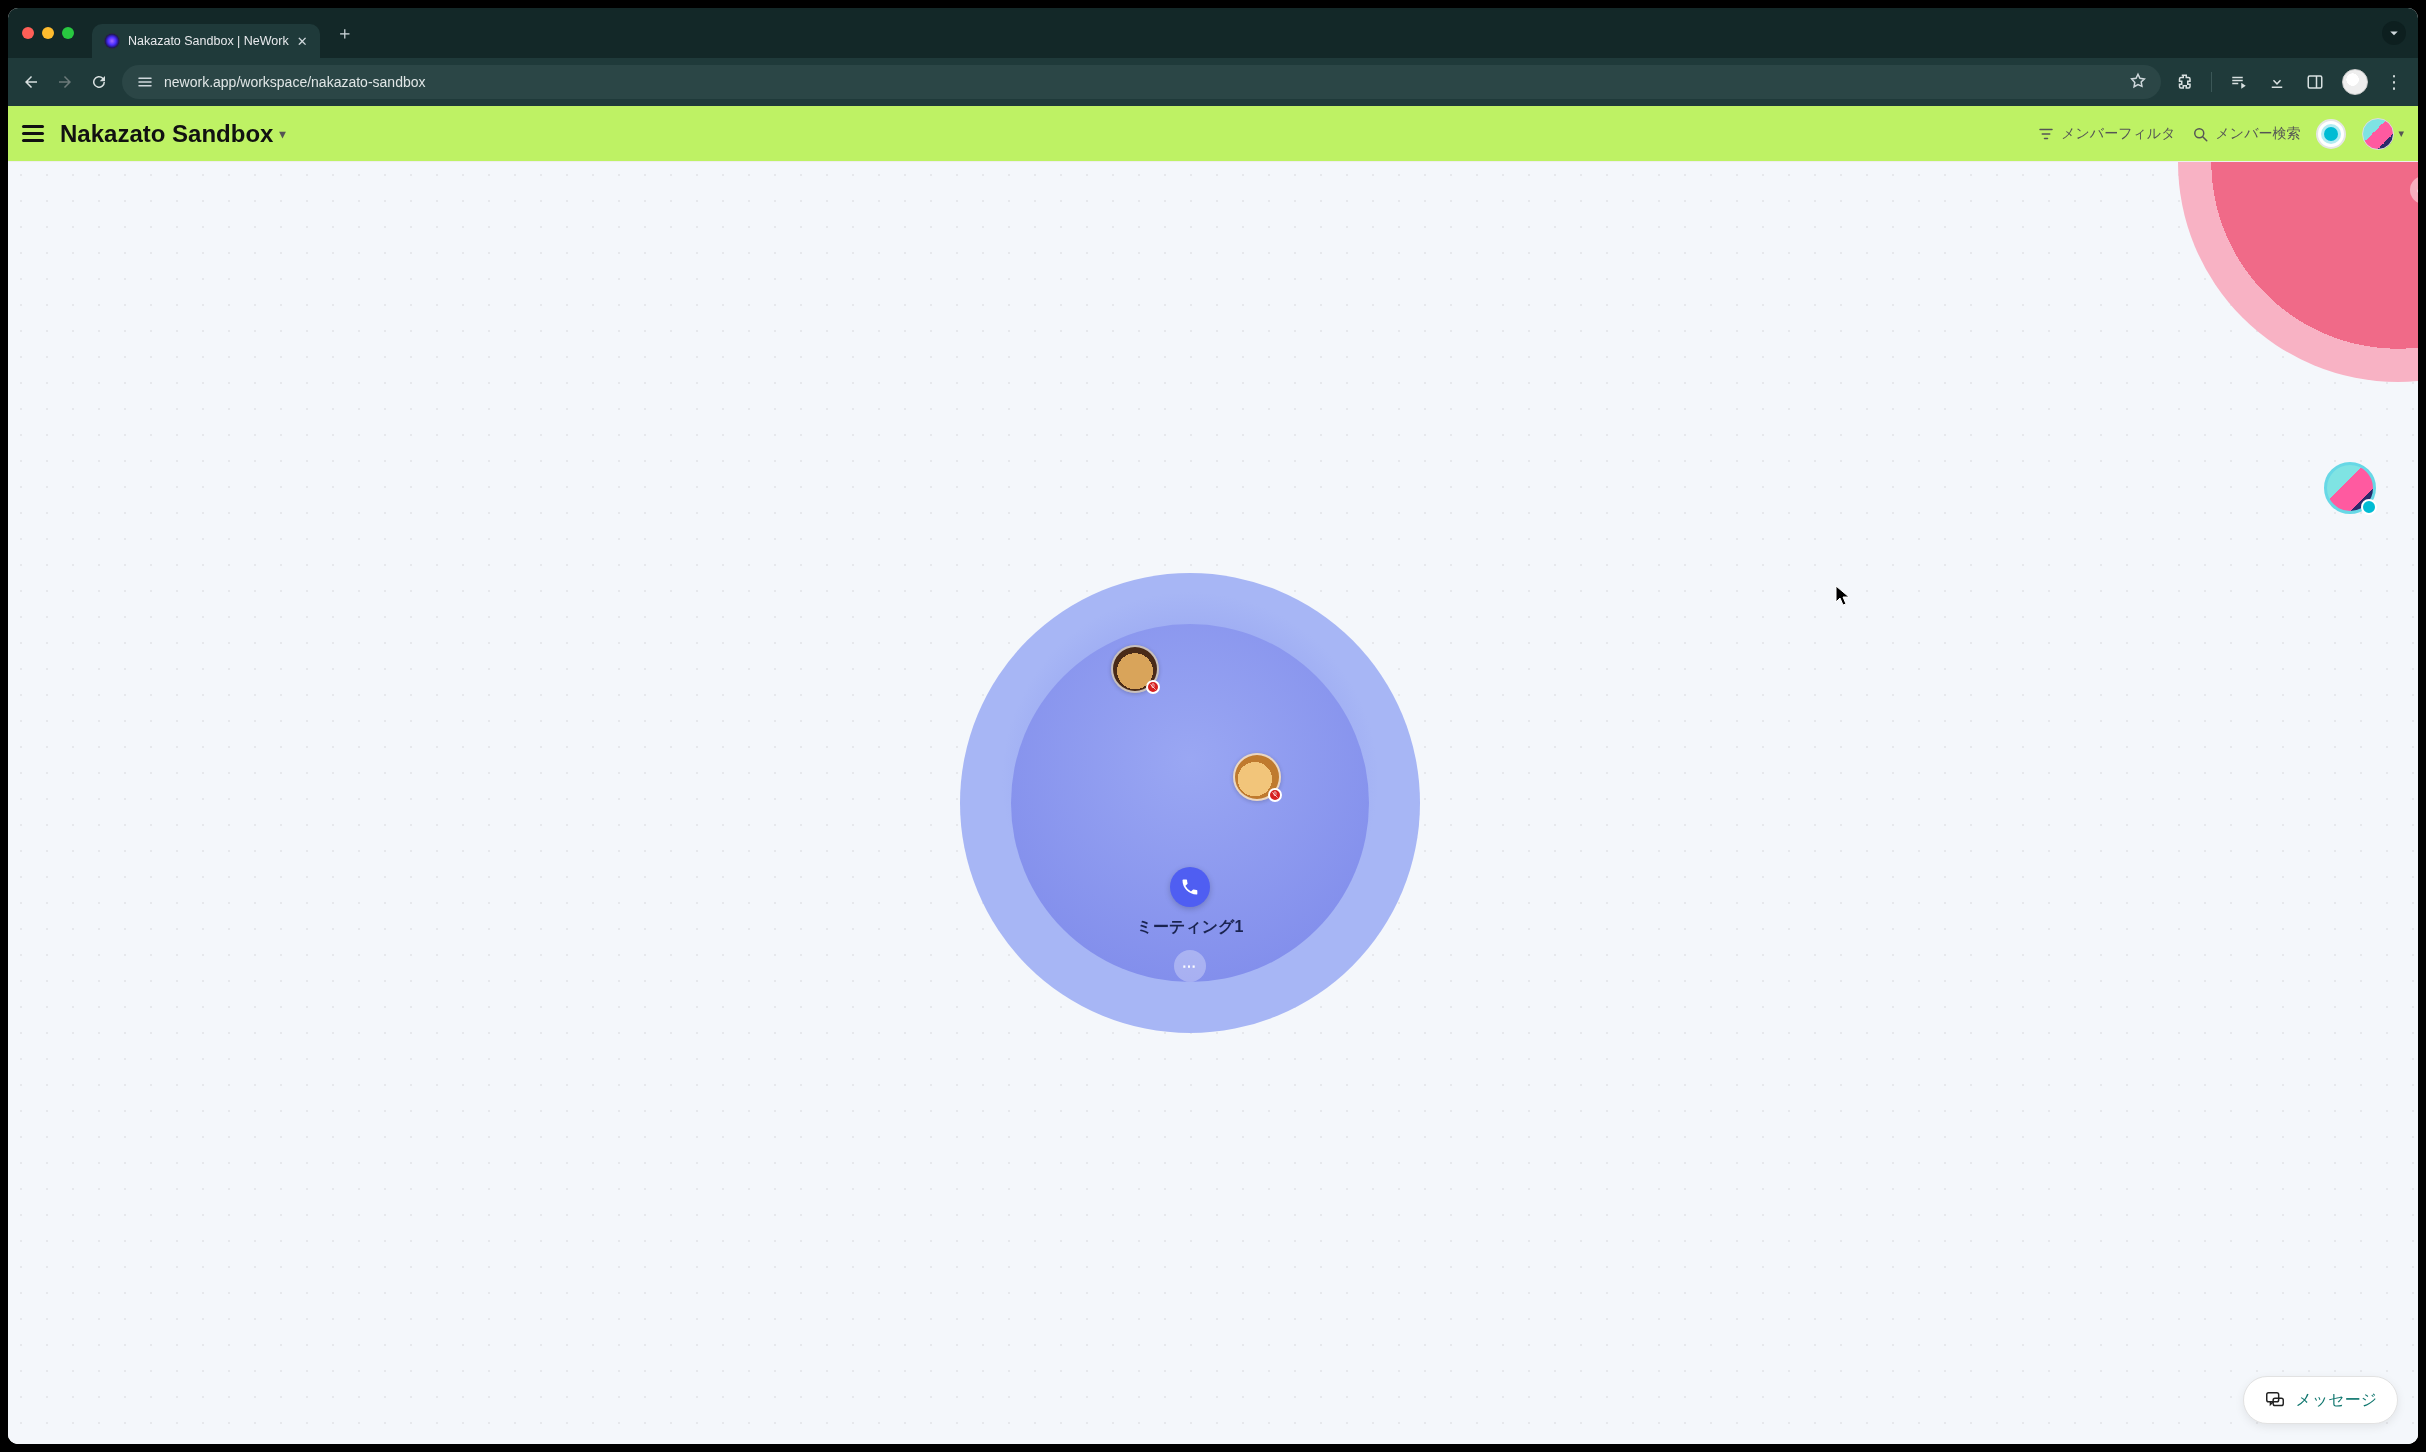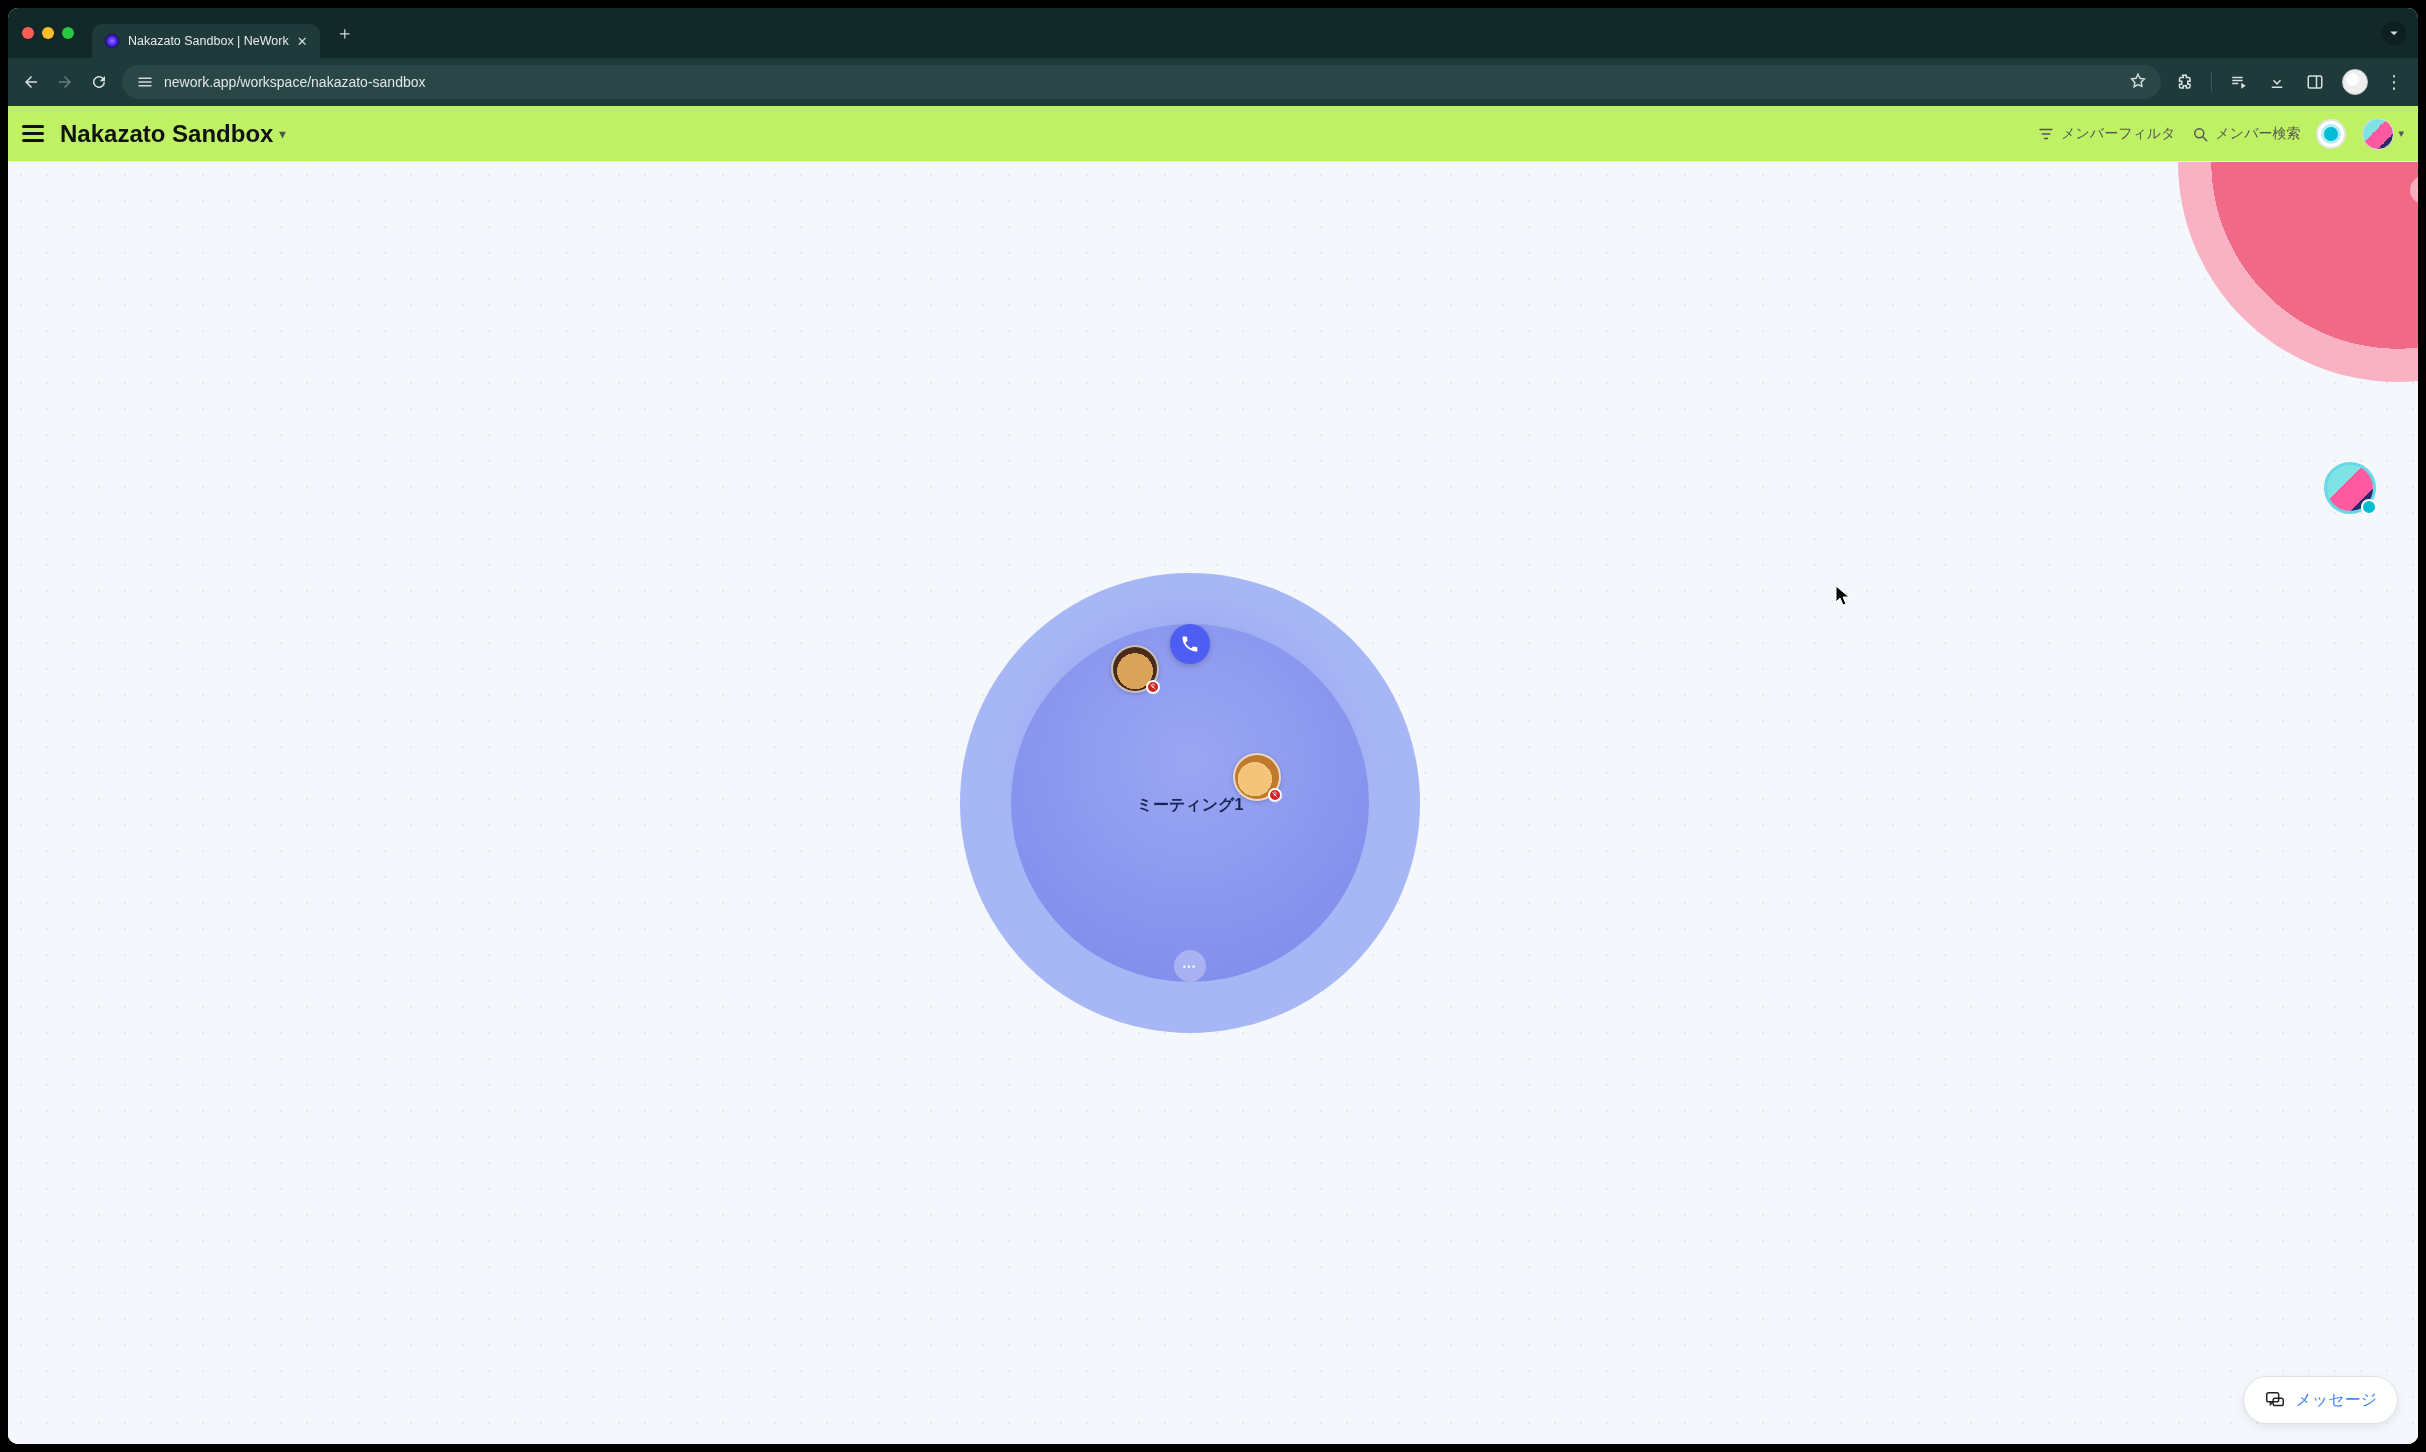--- a/index.html
+++ b/index.html
@@ -134,21 +134,21 @@
     background: radial-gradient(circle at 50% 45%,
       var(--circle-inner2) 0%,
       var(--circle-inner1) 55%,
       var(--circle-inner1) 78%,
       var(--circle-outer) 78% 100%);
     display: flex; align-items: center; justify-content: center;
   }
   .meeting .inner {
     width: 78%; height: 78%; border-radius: 50%;
     background: radial-gradient(circle at 50% 38%, #9aa7f3 0%, #7c88ea 100%);
-    display: flex; flex-direction: column; align-items: center; justify-content: space-between;
+    display: flex; flex-direction: column; align-items: center; justify-content: flex-end;
     position: relative;
   }
   .call-btn {
     width: 40px; height: 40px; border-radius: 50%; background: var(--accent-blue);
     color: #fff; display: flex; align-items: center; justify-content: center;
     box-shadow: 0 2px 6px rgba(0,0,0,.2);
   }
   .call-btn svg { width: 20px; height: 20px; fill: #fff; }
   .meeting-name { margin-top: 10px; color: #1a2350; font-size: 16px; font-weight: 600; }
   .meeting .more {
@@ -188,21 +188,21 @@
     position: absolute; left: 75.8%; top: 33%;
     width: 0; height: 0;
   }
   .fake-cursor svg { width: 16px; height: 22px; }
 
   
   .msg-pill {
     position: absolute; right: 20px; bottom: 20px;
     height: 48px; padding: 0 20px; border-radius: 26px;
     background: #fff; border: 1px solid #e2e2e2; box-shadow: 0 3px 10px rgba(0,0,0,.08);
-    display: flex; align-items: center; gap: 10px; color: #3b82f6; font-size: 16px;
+    display: flex; align-items: center; gap: 10px; color: #0f766e; font-size: 16px;
   }
   .msg-pill svg { width: 22px; height: 22px; stroke: #222; fill: none; stroke-width: 1.6; }
 
   
   svg.ico { width: 18px; height: 18px; fill: currentColor; }
   svg.ico.stroke { fill: none; stroke: currentColor; stroke-width: 2; }
 </style>
 </head>
 <body>
 

